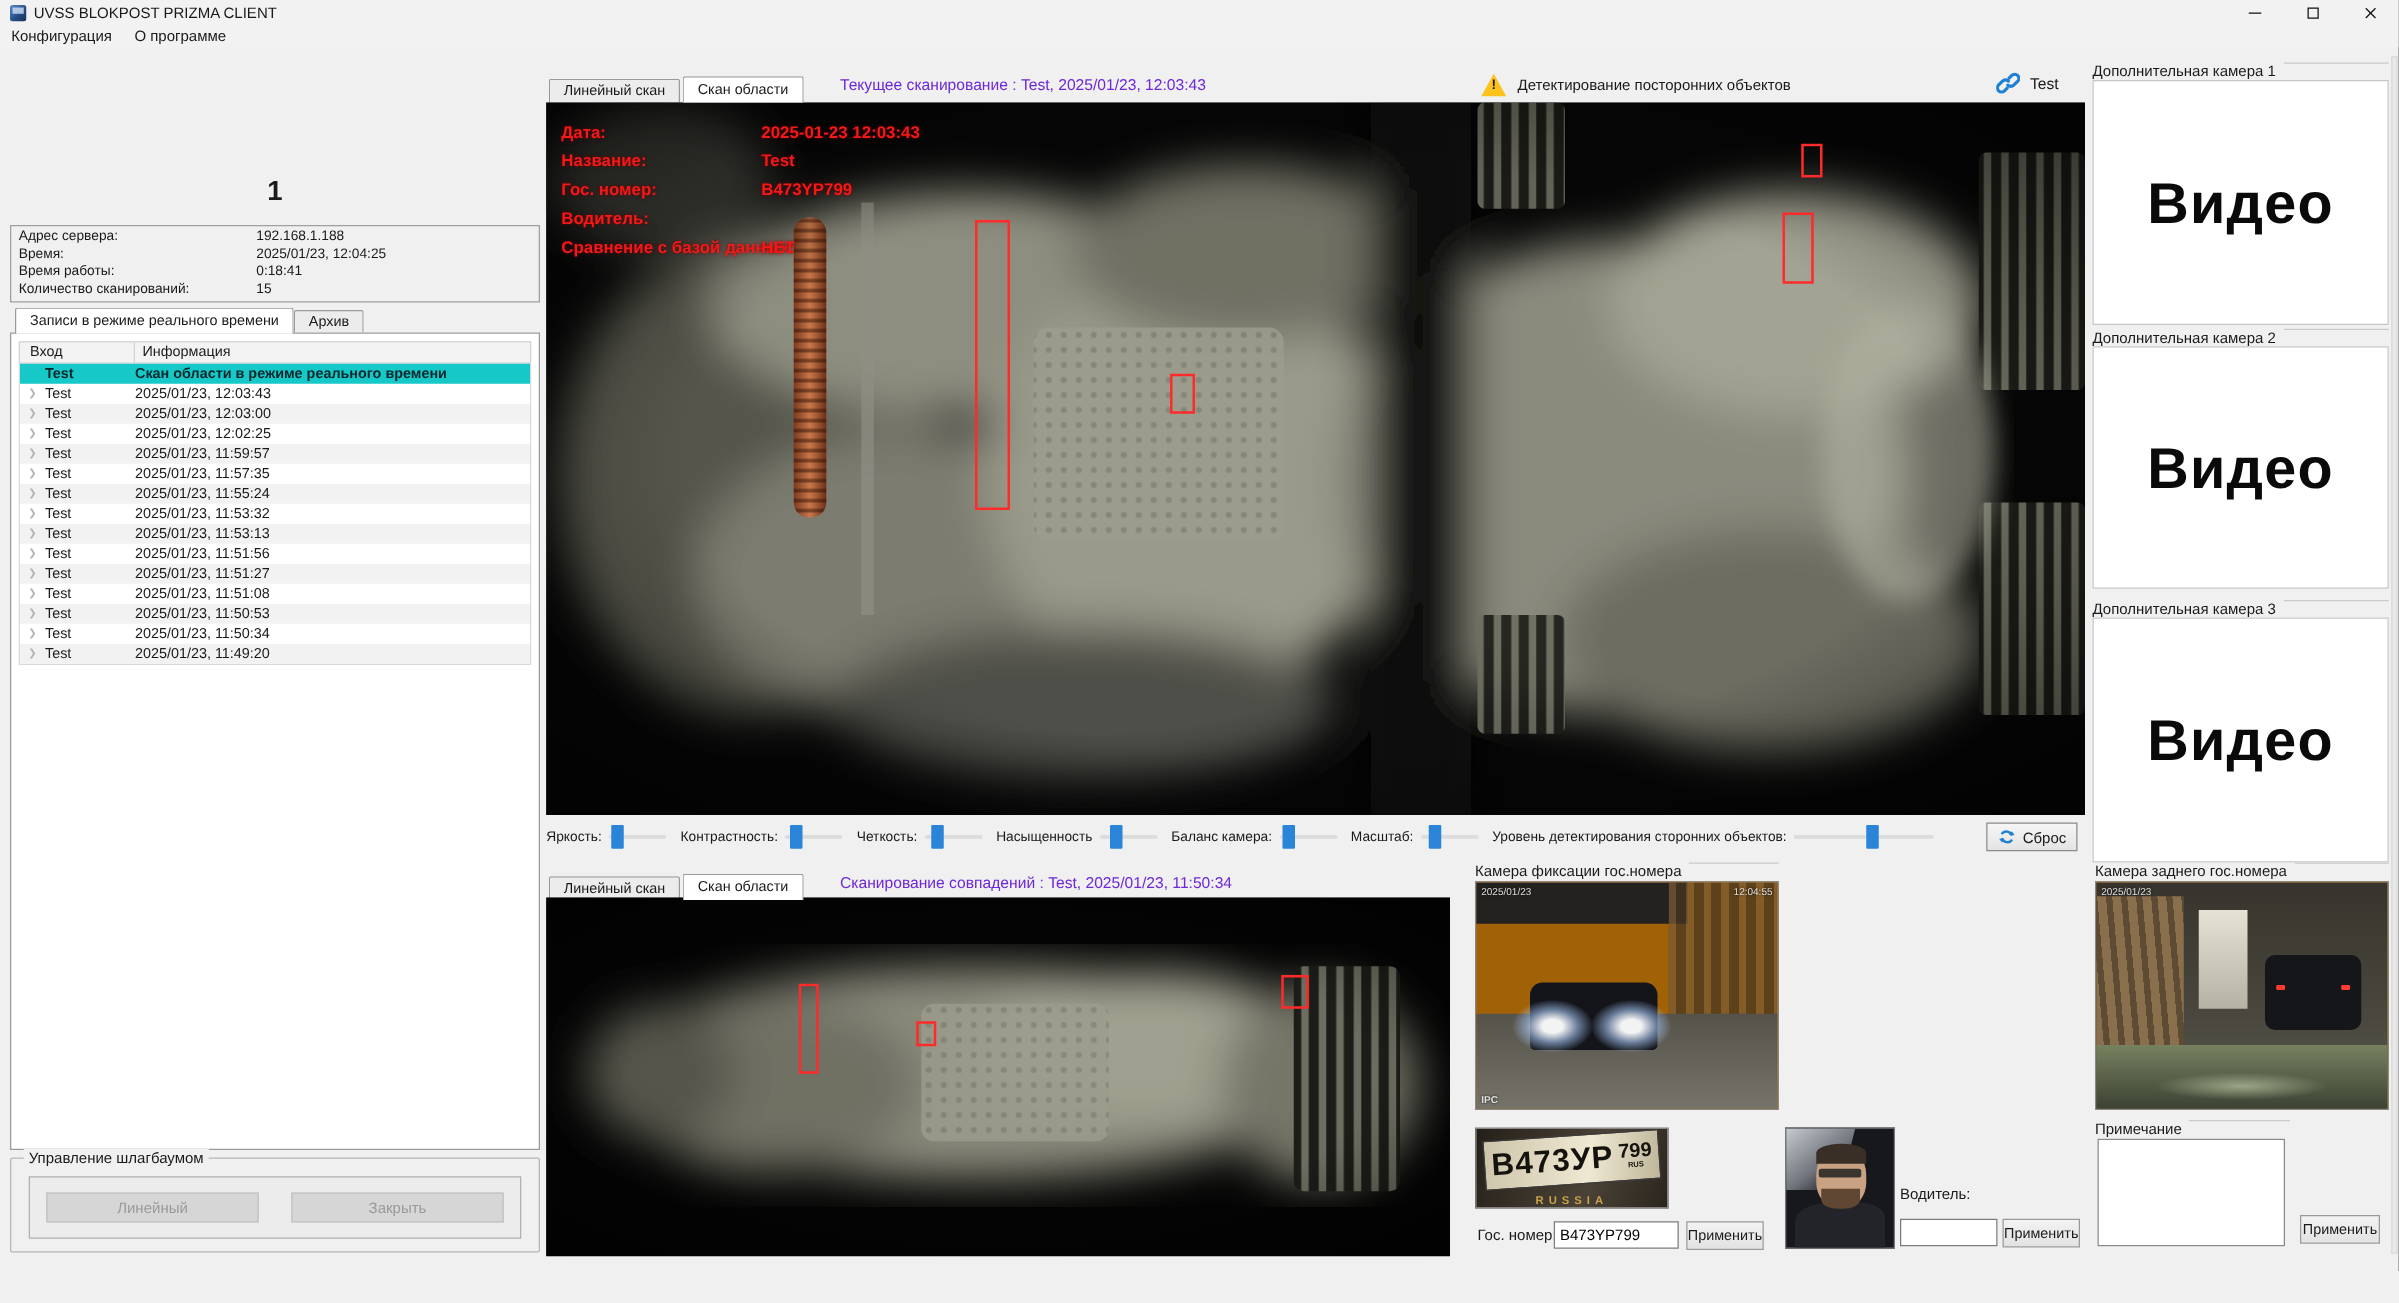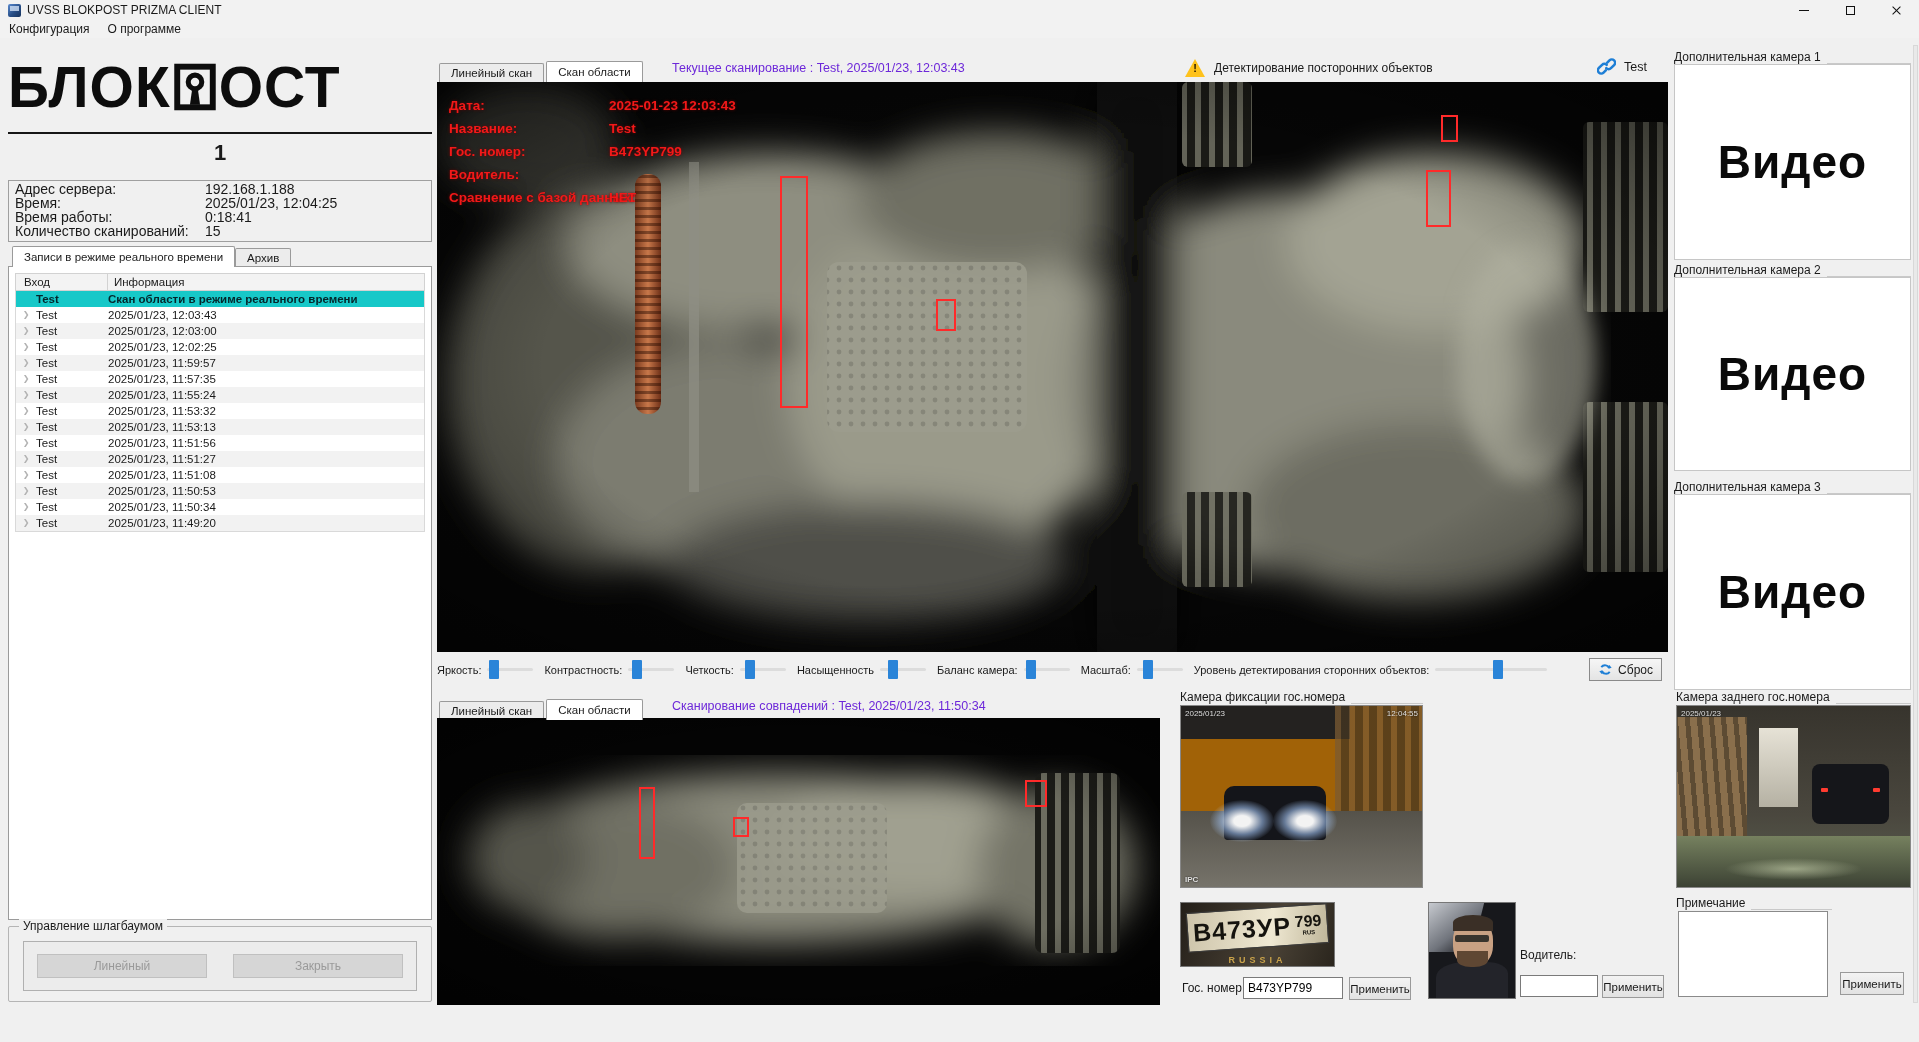--- a/index.html
+++ b/index.html
@@ -24,21 +24,21 @@
   .menuitem{padding:0 9px;font-size:12px}
 
   
   .sidebar{position:absolute;left:8px;top:42px;width:424px;height:962px}
   .logo-wrap{position:absolute;left:0;top:0;width:100%;height:92px;border-bottom:2px solid #161616;
              display:flex;align-items:center;justify-content:flex-start}
   .logo-text{font-size:57px;font-weight:600;letter-spacing:1px;color:#0d0d0d;line-height:1}
   .logo-key{vertical-align:-4px;margin:0 2px}
   .lane{position:absolute;left:0;top:98px;width:100%;text-align:center;font-size:22px;font-weight:700}
   .info-panel{position:absolute;left:0;top:138px;width:100%;height:62px;border:1px solid #9f9f9f;background:#f0f0f0;padding:2px 6px}
-  .inforow{display:flex;height:14px;align-items:flex-end;font-size:14px}
+  .inforow{display:flex;height:14px;align-items:flex-start;font-size:11px}
   .inforow .il{width:190px}
   .side-tabs{position:absolute;left:4px;top:204px;height:21px;display:flex;align-items:flex-end}
   .tab{border:1px solid #9a9a9a;border-bottom:none;background:#ececec;padding:3px 11px 3px;font-size:11.5px;border-radius:2px 2px 0 0;white-space:nowrap}
   .tab.active{background:#fff;padding-top:4px;padding-bottom:4px;position:relative;z-index:2}
   .tab-page{position:absolute;left:0;top:224px;width:100%;height:654px;background:#fff;border:1px solid #9a9a9a;padding:6px}
   .thead{display:flex;height:18px;align-items:center;background:#f3f3f3;border:1px solid #d2d2d2;font-size:11.5px}
   .thead .hc1{width:92px;padding-left:8px;border-right:1px solid #d2d2d2;height:100%;display:flex;align-items:center}
   .thead .hc2{flex:1;padding-left:6px}
   .rows{border:1px solid #d9d9d9;border-top:none}
   .trow{display:flex;height:16px;align-items:center;font-size:11.5px}
@@ -81,21 +81,21 @@
   .track{position:relative;width:46px;height:3px;background:#dcdcdc;border-radius:2px}
   .handle{position:absolute;top:-8px;width:10px;height:19px;background:#2a84d8;border-radius:1px}
   .s1 .handle{left:2px}.s2 .handle{left:4px}.s3 .handle{left:5px}.s4 .handle{left:8px}
   .s5 .handle{left:2px}.s6 .handle{left:6px}
   .s7 .track{width:112px}.s7 .handle{left:58px}
   .reset-btn{margin-left:auto;margin-right:6px;height:23px;min-width:66px;display:flex;align-items:center;justify-content:center;gap:5px;
              background:linear-gradient(#f6f6f6,#e4e4e4);border:1px solid #8a8a8a;font-size:12px;padding:0 8px}
 
   
   .cam-group{position:absolute}
-  .cam-title{display:flex;align-items:flex-end;gap:6px;font-size:12px;height:14px;white-space:nowrap}
+  .cam-title{display:flex;align-items:flex-start;gap:6px;font-size:12px;height:14px;white-space:nowrap}
   .cam-title:after{content:"";flex:1;border-top:1px solid #c9c9c9}
   .cam-photo{position:absolute;left:0;top:15px;right:0;overflow:hidden;border:1px solid #888;background:#a16207}
   .cam-ts{position:absolute;font-size:8px;color:#eee;text-shadow:0 0 2px #000;opacity:.9;z-index:4}
   .ts-l{left:4px;top:3px}.ts-r{right:4px;top:3px}.ts-b{left:4px;bottom:3px;font-weight:700}
   
   .pc-floor{position:absolute;bottom:0;width:100%;height:42%;background:linear-gradient(#55524a,#76736a)}
   .pc-rack{position:absolute;right:0;top:0;width:36%;height:72%;background:repeating-linear-gradient(90deg,#7a5a32 0 6px,#453621 6px 14px);opacity:.75}
   .pc-beam{position:absolute;left:0;top:0;width:70%;height:18%;background:#242220}
   .pc-car{position:absolute;left:18%;top:44%;width:42%;height:30%;background:#14151a;border-radius:10px 10px 4px 4px}
   .pc-glow{position:absolute;width:64px;height:42px;border-radius:50%;
@@ -171,29 +171,20 @@
         </span>
     </div>
   </div>
 
   <div class="menubar">
     <span class="menuitem">Конфигурация</span>
     <span class="menuitem">О программе</span>
   </div>
 
   <div class="sidebar">
-    <div class="logo-wrap">
-      <span class="logo-text">БЛОК</span>
-      <svg class="logo-key" viewBox="0 0 52 58" width="44" height="50">
-        <rect x="5" y="5" width="42" height="48" fill="none" stroke="#0d0d0d" stroke-width="7"></rect>
-        <circle cx="26" cy="23" r="8" fill="none" stroke="#0d0d0d" stroke-width="6"></circle>
-        <polygon points="20,50 32,50 29,29 23,29" fill="#0d0d0d"></polygon>
-      </svg>
-      <span class="logo-text">ОСТ</span>
-    </div>
     <div class="lane">1</div>
 
     <div class="info-panel">
       <div class="inforow">
           <span class="il">Адрес сервера:</span>
           <span>192.168.1.188</span>
         </div>
       <div class="inforow">
           <span class="il">Время:</span>
           <span>2025/01/23, 12:04:25</span>

